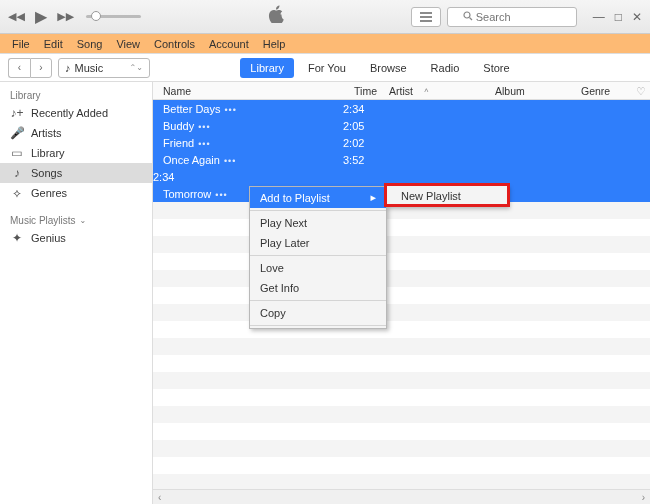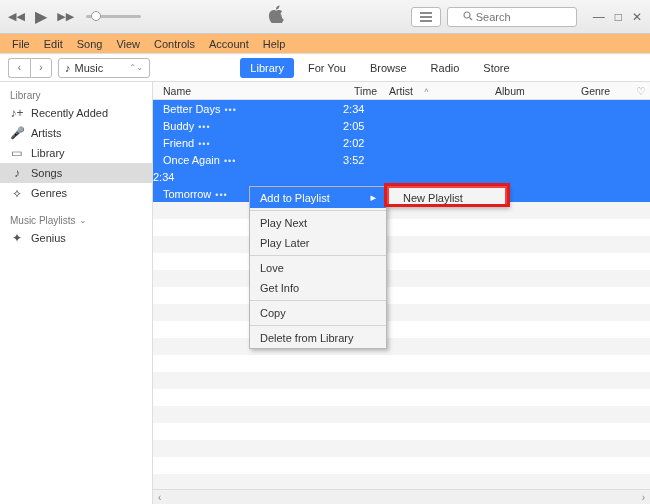--- a/index.html
+++ b/index.html
@@ -51,21 +51,21 @@
 .row.sel { background: #2f7efb; color: #fff; }
 .row .c-name { width: 190px; padding-left: 10px; white-space: nowrap; }
 .row .c-time { width: 40px; text-align: left; padding-right: 6px; }
 .row.stripe { background: #f4f4f4; }
 .dots { letter-spacing: 1px; opacity: 0.85; margin-left: 4px; font-size: 9px; }
 
 .ctx-menu { position: absolute; top: 104px; left: 96px; width: 138px; background: #f4f4f4; border: 1px solid #b8b8b8; box-shadow: 2px 2px 4px rgba(0,0,0,0.25); z-index: 10; }
 .ctx-item { padding: 4px 10px; font-size: 11px; cursor: pointer; display: flex; justify-content: space-between; align-items: center; }
 .ctx-item.hl { background: #2f7efb; color: #fff; }
 .ctx-sep { height: 1px; background: #d4d4d4; margin: 2px 0; }
-.submenu { position: absolute; top: 103px; left: 233px; width: 122px; height: 22px; background: #f4f4f4; border: 3px solid #ef4444; box-shadow: 2px 2px 4px rgba(0,0,0,0.25); z-index: 11; }
+.submenu { position: absolute; top: 103px; left: 233px; width: 122px; height: 22px; background: #f4f4f4; border: 1px solid #ef4444; box-shadow: 2px 2px 4px rgba(0,0,0,0.25); z-index: 11; }
 .sub-item { padding: 4px 14px; font-size: 11px; cursor: pointer; }
 .sub-hl { position: absolute; top: 101px; left: 231px; width: 126px; height: 24px; border: 3px solid #e21c1c; z-index: 12; pointer-events: none; }
 
 .hscroll { height: 15px; background: #f0f0f0; border-top: 1px solid #ddd; display: flex; align-items: center; padding: 0 3px; }
 .hs-arrow { color: #888; font-size: 10px; padding: 0 2px; }
 </style>
 </head>
 <body>
 
 <div class="titlebar">
@@ -249,23 +249,20 @@
           <span>Love</span>
         </div>
         <div class="ctx-item">
           <span>Get Info</span>
         </div>
         <div class="ctx-sep"></div>
         <div class="ctx-item">
           <span>Copy</span>
         </div>
         <div class="ctx-sep"></div>
-        <div class="ctx-item">
-          <span>Delete from Library</span>
-        </div>
       </div>
     <div class="submenu">
       <div class="sub-item">New Playlist</div>
     </div>
     <div class="sub-hl"></div>
 
     <div class="hscroll" style="position:absolute;bottom:0;left:0;right:0">
       <span class="hs-arrow">‹</span>
       <div style="flex:1"></div>
       <span class="hs-arrow">›</span>

